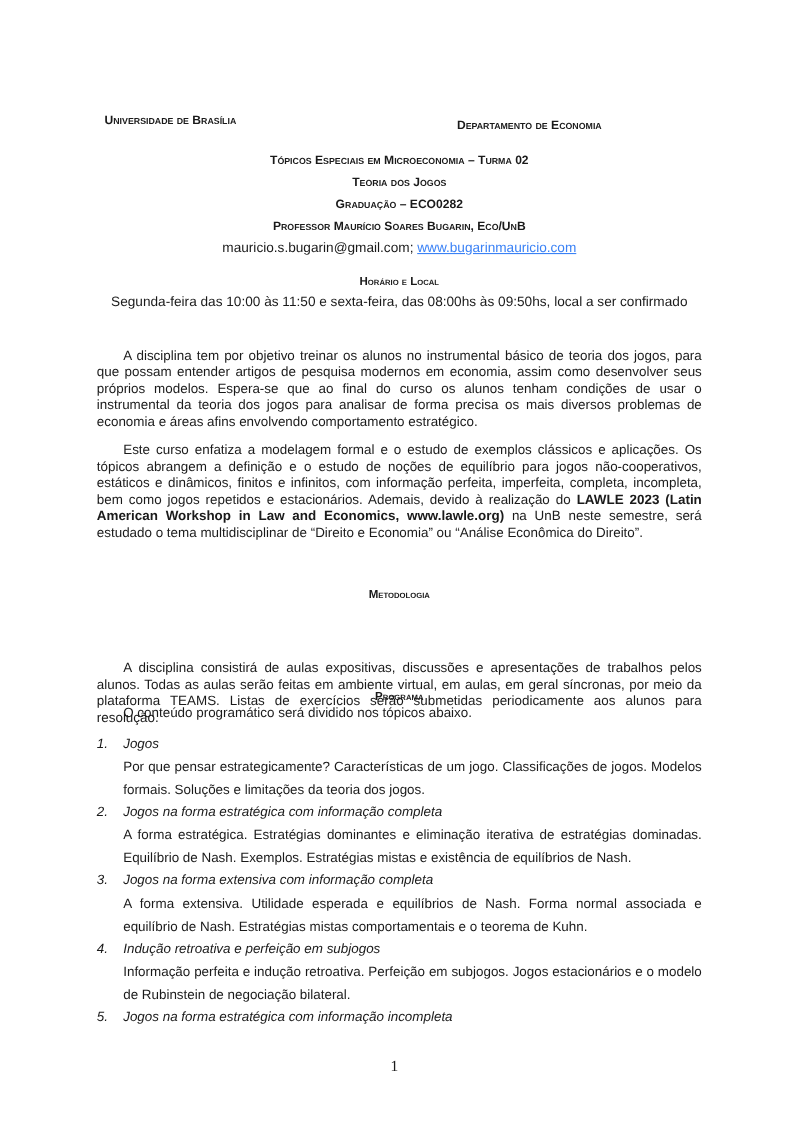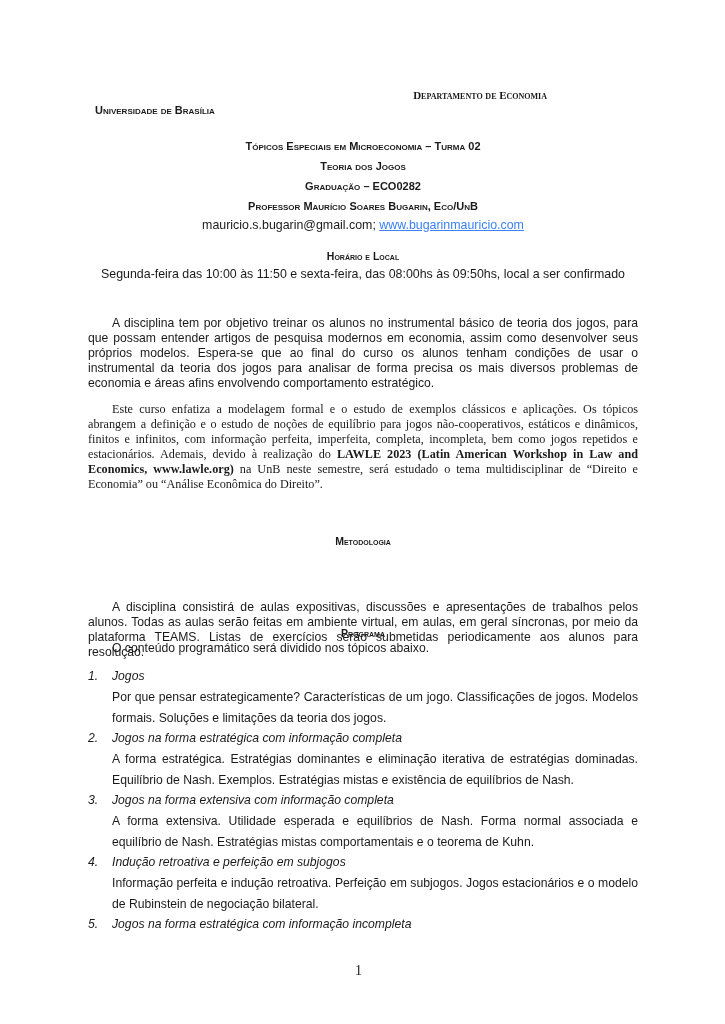--- a/index.html
+++ b/index.html
@@ -5,36 +5,36 @@
     html, body { margin: 0; padding: 0; background: #ffffff; }
     body {
       width: 725px; height: 1024px; position: relative; overflow: hidden;
       font-family: "Liberation Sans", "DejaVu Sans", sans-serif;
       color: #1a1a1a;
       font-size: 12.4px;
     }
     .page { position: absolute; left: 0; top: 0; width: 641px; height: 1024px; }
     .sc { font-variant: small-caps; font-weight: bold; }
     .hdr-left { position: absolute; left: 95px; top: 104px; font-size: 11px; }
-    .hdr-right { position: absolute; right: 94px; top: 89px; font-size: 11px; font-family: Liberation Serif, serif; }
+    .hdr-right { position: absolute; right: 94px; top: 108px; font-size: 11px; }
     .center { position: absolute; left: 88px; width: 550px; text-align: center; }
     .t1 { top: 140px; font-size: 11px; }
     .t2 { top: 160px; font-size: 11px; }
     .t3 { top: 180px; font-size: 11px; }
     .t4 { top: 200px; font-size: 11px; }
     .t5 { top: 218px; font-size: 12.4px; }
     .t5 a { color: #3b82f6; text-decoration: underline; }
     .sec-title { font-size: 10.5px; }
     .s-horario-t { top: 250px; }
     .s-horario-b { top: 267px; font-size: 12.4px; }
     .s-obj-t { top: 302px; }
     .body-block { position: absolute; left: 88px; width: 550px; line-height: 15px; text-align: justify; font-size: 12.2px; }
     .indent { text-indent: 24px; }
     .p-obj1 { top: 316px; }
-    .p-obj2 { top: 402px; font-family: Liberation Serif, serif; }
+    .p-obj2 { top: 402px; }
     .s-met-t { top: 535px; }
     .p-met { top: 571px; margin-top: 29px; }
     .s-prog-t { top: 627px; }
     .p-prog-intro { position: absolute; left: 112px; top: 641px; font-size: 12.2px; }
     .topic { position: absolute; left: 88px; width: 550px; font-size: 12.2px; line-height: 21.4px; }
     .topic .num { position: absolute; left: 0; top: 0; font-style: italic; }
     .topic .ttl { position: absolute; left: 24px; top: 0; font-style: italic; }
     .topic .desc { position: absolute; left: 24px; top: 21px; width: 526px; text-align: justify; text-align-last: left; }
     .tp1 { top: 666px; }
     .tp2 { top: 728px; }

